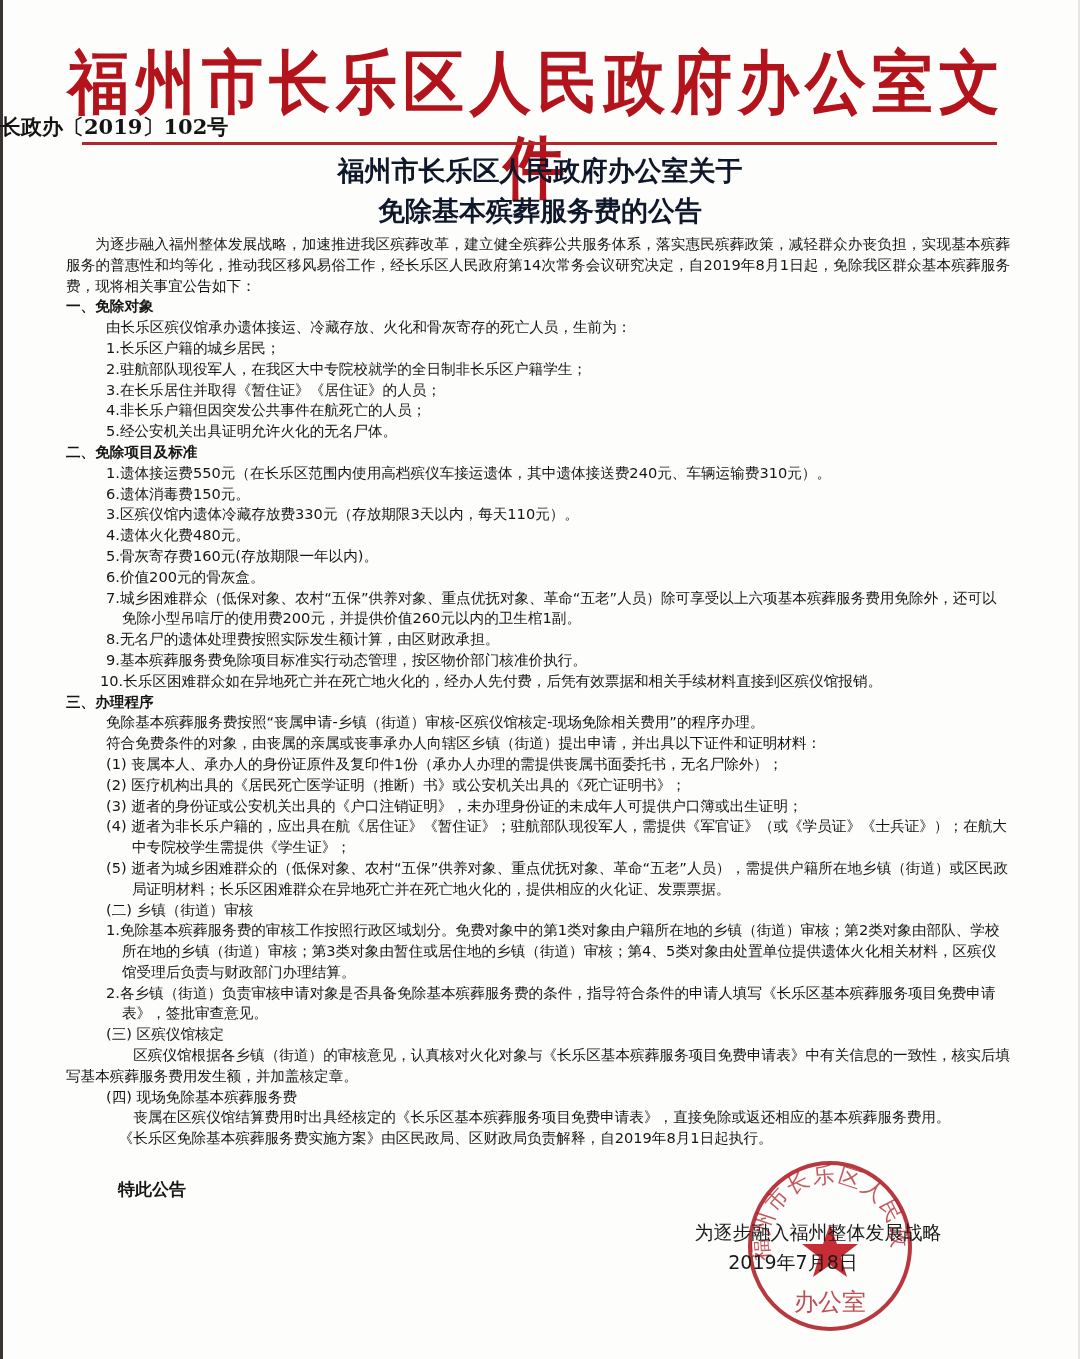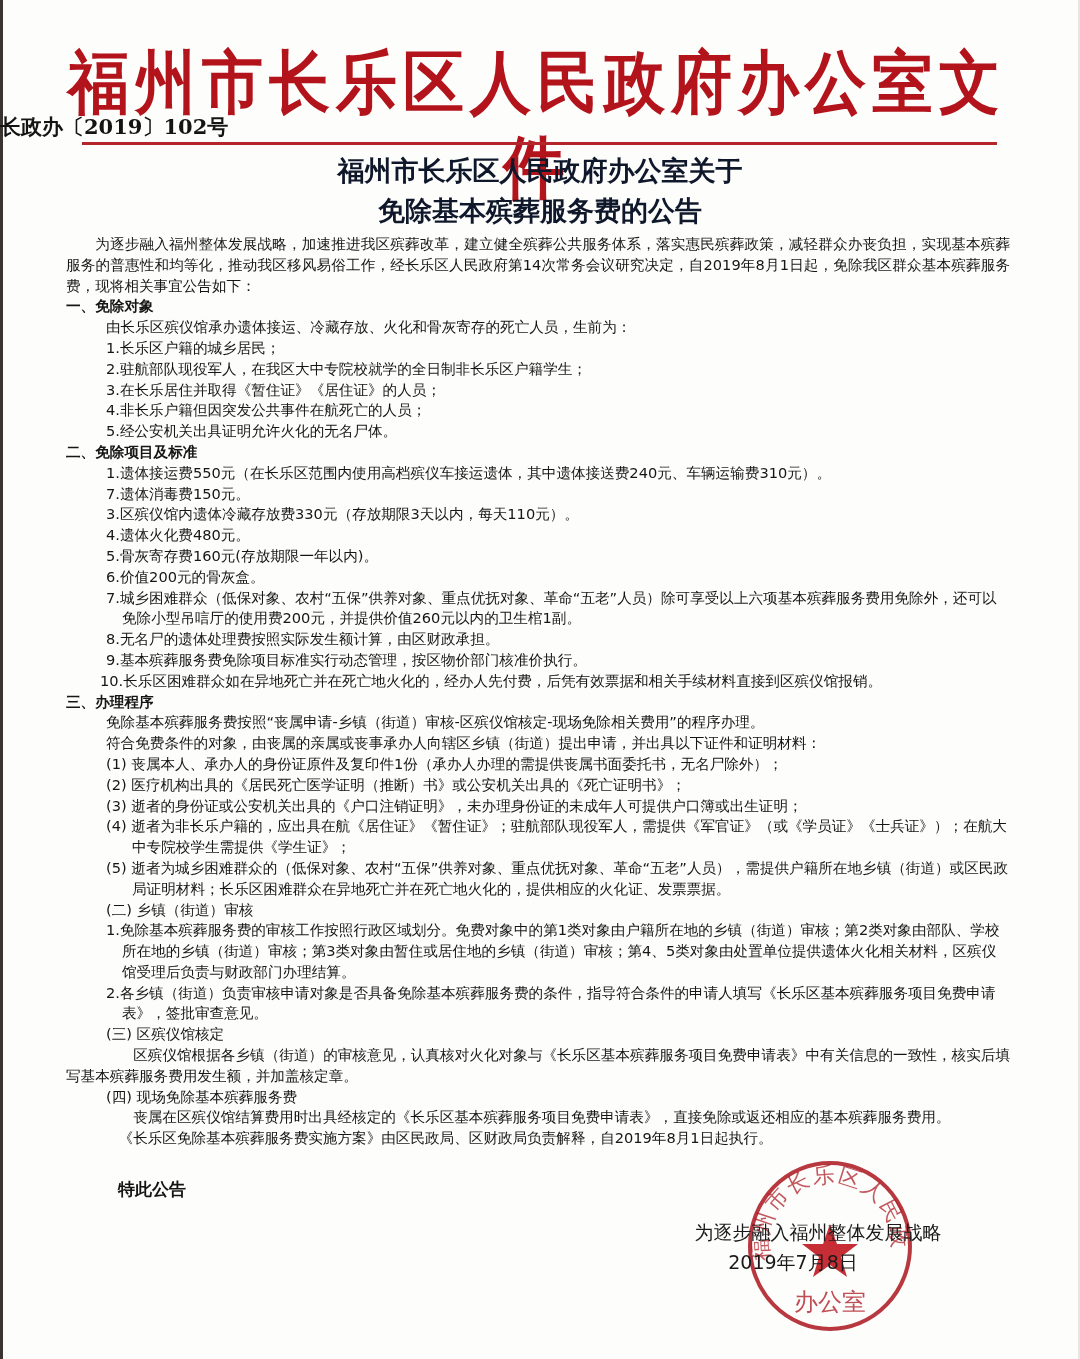--- a/index.html
+++ b/index.html
@@ -73,21 +73,21 @@
   <p class="section-head">一、免除对象</p>
   <p class="indent1" style="padding-left:40px">由长乐区殡仪馆承办遗体接运、冷藏存放、火化和骨灰寄存的死亡人员，生前为：</p>
   <p class="item">1.长乐区户籍的城乡居民；</p>
   <p class="item">2.驻航部队现役军人，在我区大中专院校就学的全日制非长乐区户籍学生；</p>
   <p class="item">3.在长乐居住并取得《暂住证》《居住证》的人员；</p>
   <p class="item">4.非长乐户籍但因突发公共事件在航死亡的人员；</p>
   <p class="item">5.经公安机关出具证明允许火化的无名尸体。</p>
 
   <p class="section-head">二、免除项目及标准</p>
   <p class="item">1.遗体接运费550元（在长乐区范围内使用高档殡仪车接运遗体，其中遗体接送费240元、车辆运输费310元）。</p>
-  <p class="item">7.遗体消毒费150元。</p>
+  <p class="item">6.遗体消毒费150元。</p>
   <p class="item">3.区殡仪馆内遗体冷藏存放费330元（存放期限3天以内，每天110元）。</p>
   <p class="item">4.遗体火化费480元。</p>
   <p class="item">5.骨灰寄存费160元(存放期限一年以内)。</p>
   <p class="item">6.价值200元的骨灰盒。</p>
   <p class="item">7.城乡困难群众（低保对象、农村“五保”供养对象、重点优抚对象、革命“五老”人员）除可享受以上六项基本殡葬服务费用免除外，还可以免除小型吊唁厅的使用费200元，并提供价值260元以内的卫生棺1副。</p>
   <p class="item">8.无名尸的遗体处理费按照实际发生额计算，由区财政承担。</p>
   <p class="item">9.基本殡葬服务费免除项目标准实行动态管理，按区物价部门核准价执行。</p>
   <p class="item10">10.长乐区困难群众如在异地死亡并在死亡地火化的，经办人先付费，后凭有效票据和相关手续材料直接到区殡仪馆报销。</p>
 
   <p class="section-head">三、办理程序</p>

